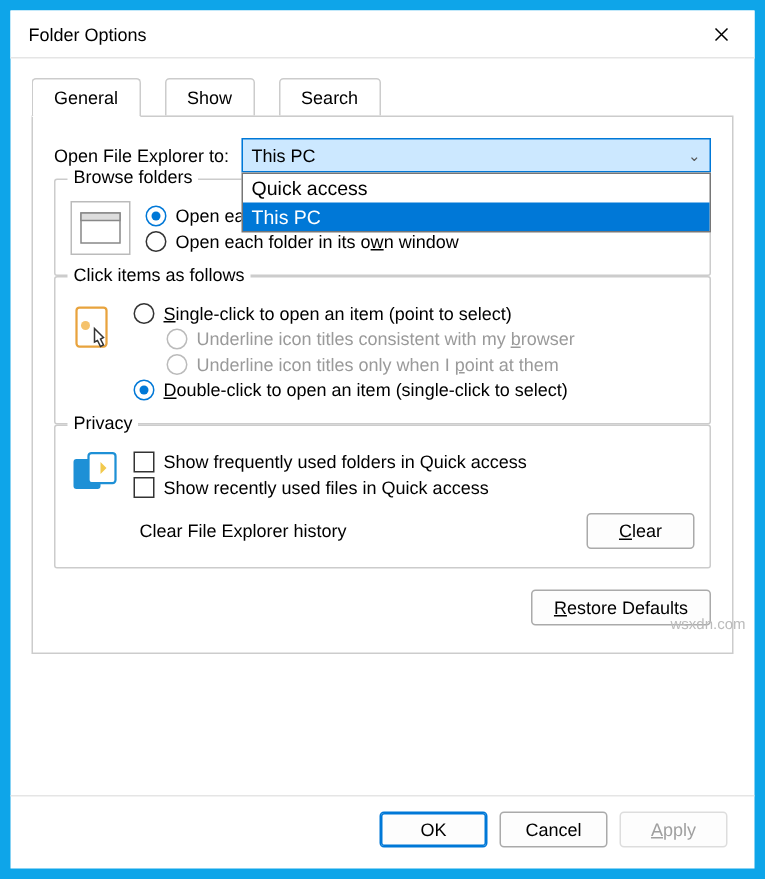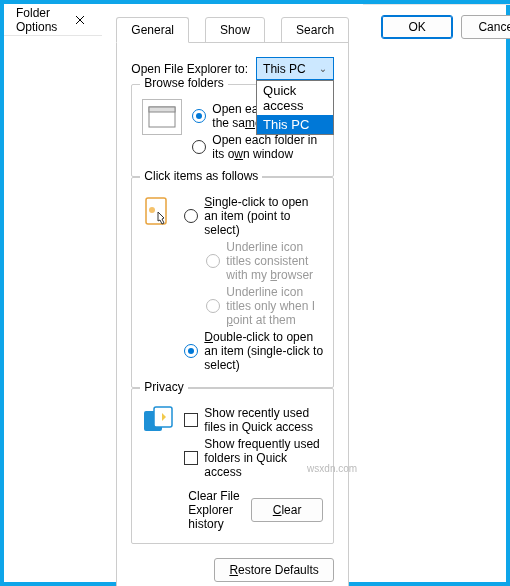--- a/index.html
+++ b/index.html
@@ -9,22 +9,23 @@
     font-size: 12px;
     background: #f0f0f0;
     width: 510px;
     height: 586px;
     overflow: hidden;
   }
   .window {
     width: 510px;
     height: 586px;
     background: #fff;
-    border: 4px solid #0ea5e9;
-    display: flex;
+    border: 7px solid #0ea5e9;
+    display: flex;
+    flex-direction: column;
   }
   .titlebar {
     height: 32px;
     background: #fff;
     display: flex;
     align-items: center;
     padding: 0 0 0 12px;
     border-bottom: 1px solid #e5e5e5;
   }
   .titlebar .title {
@@ -273,25 +274,25 @@
           <div class="icon-svg" style="margin-top:2px">
             <svg width="34" height="30" viewBox="0 0 34 30">
                 <rect x="2" y="6" width="18" height="20" rx="2" fill="#1e90d6"></rect>
                 <rect x="12" y="2" width="18" height="20" rx="2" fill="#fff" stroke="#1e90d6" stroke-width="1.5"></rect>
                 <polygon points="20,8 24,12 20,16" fill="#f2c94c"></polygon>
               </svg>
           </div>
           <div class="options-col">
             <div class="check-row">
               <div class="checkbox"></div>
-              <span>Show recently used files in Quick access</span>
+              <span>Show frequently used folders in Quick access</span>
             </div>
             <div class="check-row">
               <div class="checkbox"></div>
-              <span>Show frequently used folders in Quick access</span>
+              <span>Show recently used files in Quick access</span>
             </div>
             <div class="clear-row">
               <span>Clear File Explorer history</span>
               <div class="btn"><u>C</u>lear</div>
             </div>
           </div>
         </div>
       </div>
 
       <div class="restore-row">

